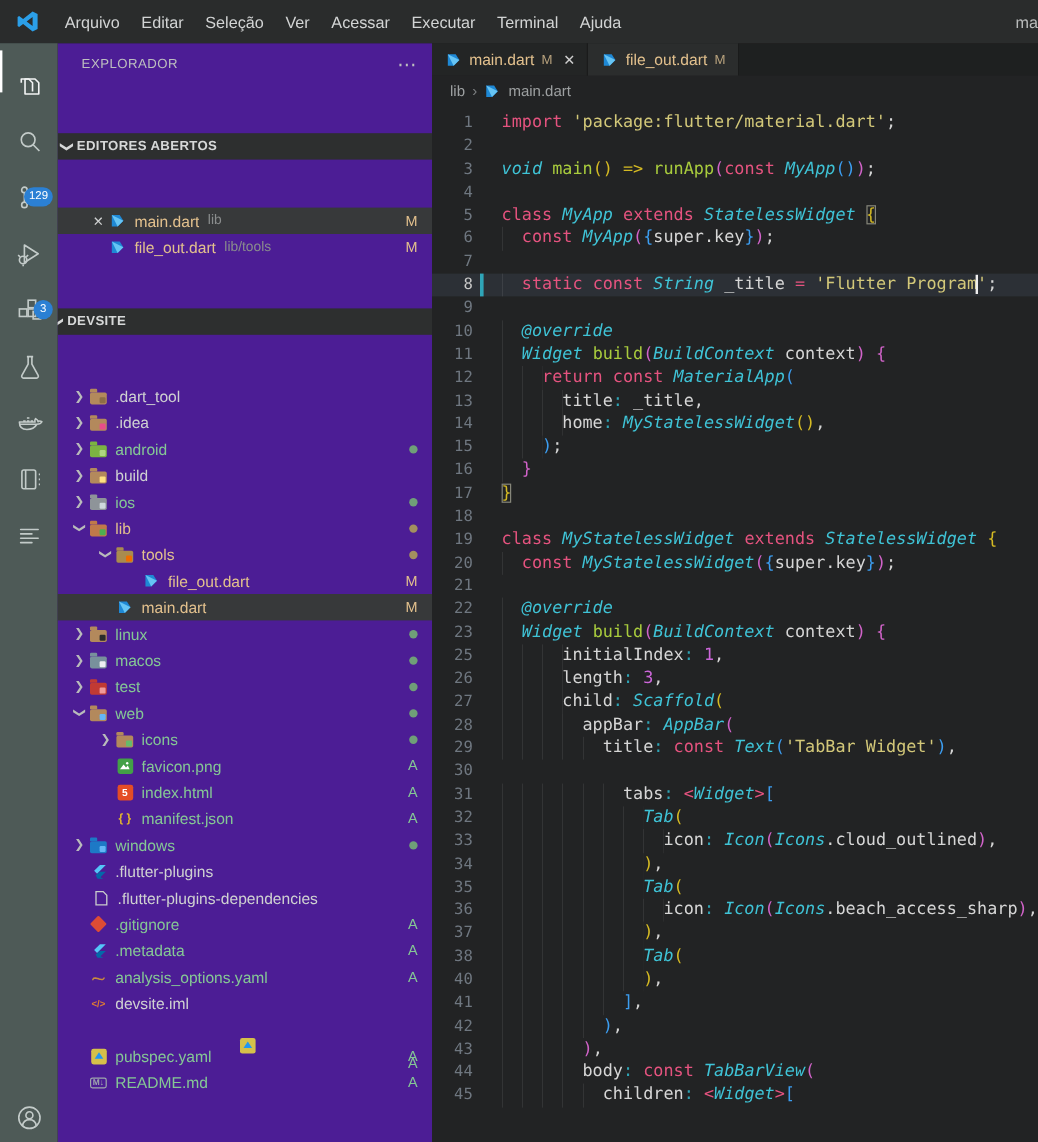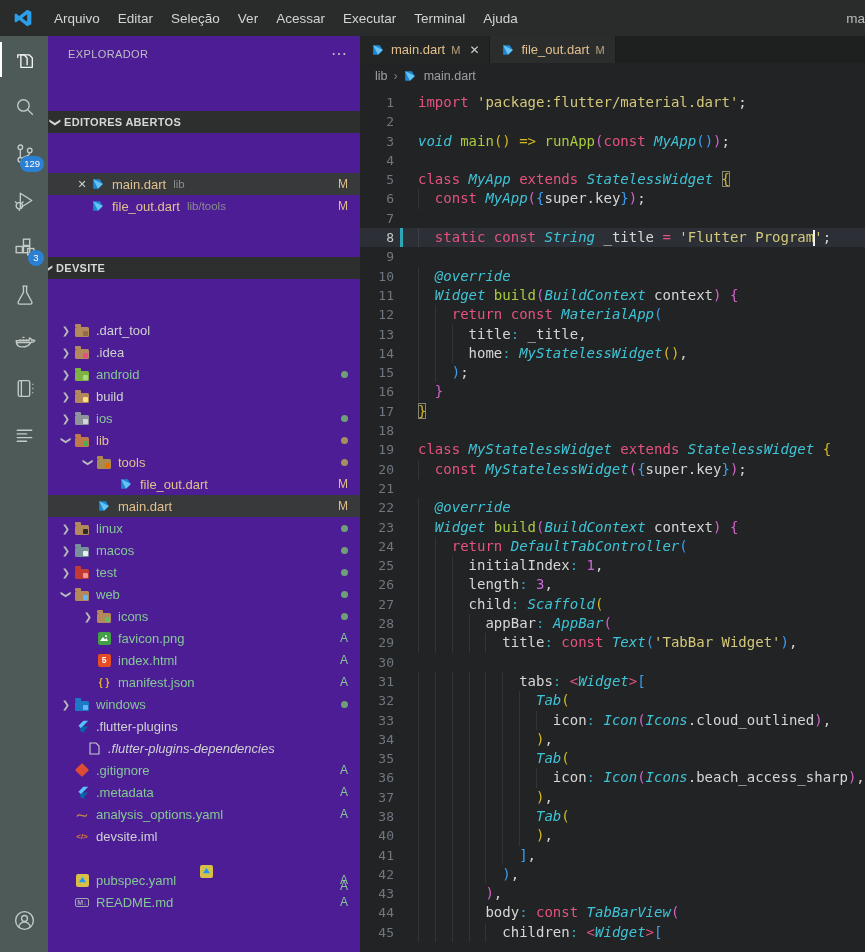--- a/index.html
+++ b/index.html
@@ -14,21 +14,21 @@
   .menu-item { padding:0 9px; height:100%; display:flex; align-items:center; cursor:default; }
   .title-right { position:absolute; right:0; top:0; height:100%; display:flex;
     align-items:center; color:#b9bbbb; padding-right:0; }
 
   
   .main { flex:1; display:flex; min-height:0; }
 
   
   .activitybar { width:48px; background:#4e5a57; display:flex; flex-direction:column;
     align-items:center; position:relative; }
-  .ab-item { width:48px; height:47px; display:flex; align-items:center; justify-content:center;
+  .ab-item { width:48px; height:47px; display:flex; align-items:flex-end; justify-content:center;
     position:relative; color:#c3cbc9; cursor:pointer; }
   .ab-item.active { color:#f2f4f4; }
   .ab-item.active::before { content:''; position:absolute; left:0; top:6px; bottom:6px;
     width:2px; background:#ffffff; }
   .ab-item svg { width:25px; height:25px; stroke:currentColor; fill:none; stroke-width:1.3; }
   .ab-badge { position:absolute; right:4px; bottom:5px; min-width:16px; height:16px;
     background:#2b80d4; color:#fff; border-radius:9px; font-size:9.5px; line-height:16px;
     text-align:center; padding:0 4px; font-family:"Liberation Sans",sans-serif; }
   .ab-spacer { flex:1; }
 
@@ -429,21 +429,21 @@
             <span class="chev"></span>
             <span class="fi">
               <svg width="13" height="13" viewBox="0 0 16 16">
                 <path d="M9 1 L15 1 L6 10 L3 7 Z" fill="#54c5f8"></path>
                 <path d="M9 8 L15 8 L9.5 13.5 L12.5 15 L6.5 15 L4.5 11.5 Z" fill="#0468a8"></path>
               </svg>
             </span>
             <span class="lbl def">.flutter-plugins</span>
             <span class="right"></span>
           </div>
-          <div class="row" style="padding-left: 22px; font-style: italic;">
+          <div class="row" style="padding-left: 12px;">
             <span class="chev"></span>
             <span class="fi">
               <svg width="11" height="13" viewBox="0 0 11 13">
                 <path d="M1 1 h6 l3 3 v8 h-9 z" fill="none" stroke="#c9cccc" stroke-width="1.1"></path>
               </svg>
             </span>
             <span class="lbl def">.flutter-plugins-dependencies</span>
             <span class="right"></span>
           </div>
           <div class="row" style="padding-left: 10px;">
@@ -582,21 +582,20 @@
           <div class="cl"><span class="ln">14</span><span class="gm"></span><span class="ct"><span class="ind" style="width: 6ch;"></span><span class="p">home</span><span class="c">:</span><span class="p"> </span><span class="t">MyStatelessWidget</span><span class="b1">()</span><span class="p">,</span></span></div>
           <div class="cl"><span class="ln">15</span><span class="gm"></span><span class="ct"><span class="ind" style="width: 4ch;"></span><span class="b3">)</span><span class="p">;</span></span></div>
           <div class="cl"><span class="ln">16</span><span class="gm"></span><span class="ct"><span class="ind" style="width: 2ch;"></span><span class="b2">}</span></span></div>
           <div class="cl"><span class="ln">17</span><span class="gm"></span><span class="ct"><span class="b1x">}</span></span></div>
           <div class="cl"><span class="ln">18</span><span class="gm"></span><span class="ct"></span></div>
           <div class="cl"><span class="ln">19</span><span class="gm"></span><span class="ct"><span class="k">class</span><span class="p"> </span><span class="t">MyStatelessWidget</span><span class="p"> </span><span class="k">extends</span><span class="p"> </span><span class="t">StatelessWidget</span><span class="p"> </span><span class="b1">{</span></span></div>
           <div class="cl"><span class="ln">20</span><span class="gm"></span><span class="ct"><span class="ind" style="width: 2ch;"></span><span class="k">const</span><span class="p"> </span><span class="t">MyStatelessWidget</span><span class="b2">(</span><span class="b3">{</span><span class="p">super.key</span><span class="b3">}</span><span class="b2">)</span><span class="p">;</span></span></div>
           <div class="cl"><span class="ln">21</span><span class="gm"></span><span class="ct"></span></div>
           <div class="cl"><span class="ln">22</span><span class="gm"></span><span class="ct"><span class="ind" style="width: 2ch;"></span><span class="t">@override</span></span></div>
           <div class="cl"><span class="ln">23</span><span class="gm"></span><span class="ct"><span class="ind" style="width: 2ch;"></span><span class="t">Widget</span><span class="p"> </span><span class="f">build</span><span class="b2">(</span><span class="t">BuildContext</span><span class="p"> context</span><span class="b2">)</span><span class="p"> </span><span class="b2">{</span></span></div>
-          <div class="cl"><span class="ln">24</span><span class="gm"></span><span class="ct"><span class="ind" style="width: 4ch;"></span><span class="k">return</span><span class="p"> </span><span class="t">DefaultTabController</span><span class="b3">(</span></span></div>
           <div class="cl"><span class="ln">25</span><span class="gm"></span><span class="ct"><span class="ind" style="width: 6ch;"></span><span class="p">initialIndex</span><span class="c">:</span><span class="p"> </span><span class="n">1</span><span class="p">,</span></span></div>
           <div class="cl"><span class="ln">26</span><span class="gm"></span><span class="ct"><span class="ind" style="width: 6ch;"></span><span class="p">length</span><span class="c">:</span><span class="p"> </span><span class="n">3</span><span class="p">,</span></span></div>
           <div class="cl"><span class="ln">27</span><span class="gm"></span><span class="ct"><span class="ind" style="width: 6ch;"></span><span class="p">child</span><span class="c">:</span><span class="p"> </span><span class="t">Scaffold</span><span class="b1">(</span></span></div>
           <div class="cl"><span class="ln">28</span><span class="gm"></span><span class="ct"><span class="ind" style="width: 8ch;"></span><span class="p">appBar</span><span class="c">:</span><span class="p"> </span><span class="t">AppBar</span><span class="b2">(</span></span></div>
           <div class="cl"><span class="ln">29</span><span class="gm"></span><span class="ct"><span class="ind" style="width: 10ch;"></span><span class="p">title</span><span class="c">:</span><span class="p"> </span><span class="k">const</span><span class="p"> </span><span class="t">Text</span><span class="b3">(</span><span class="s">'TabBar Widget'</span><span class="b3">)</span><span class="p">,</span></span></div>
           <div class="cl"><span class="ln">30</span><span class="gm"></span></div>
           <div class="cl"><span class="ln">31</span><span class="gm"></span><span class="ct"><span class="ind" style="width: 12ch;"></span><span class="p">tabs</span><span class="c">:</span><span class="p"> </span><span class="k">&lt;</span><span class="t">Widget</span><span class="k">&gt;</span><span class="b3">[</span></span></div>
           <div class="cl"><span class="ln">32</span><span class="gm"></span><span class="ct"><span class="ind" style="width: 14ch;"></span><span class="t">Tab</span><span class="b1">(</span></span></div>
           <div class="cl"><span class="ln">33</span><span class="gm"></span><span class="ct"><span class="ind" style="width: 16ch;"></span><span class="p">icon</span><span class="c">:</span><span class="p"> </span><span class="t">Icon</span><span class="b2">(</span><span class="t">Icons</span><span class="p">.cloud_outlined</span><span class="b2">)</span><span class="p">,</span></span></div>
           <div class="cl"><span class="ln">34</span><span class="gm"></span><span class="ct"><span class="ind" style="width: 14ch;"></span><span class="b1">)</span><span class="p">,</span></span></div>

